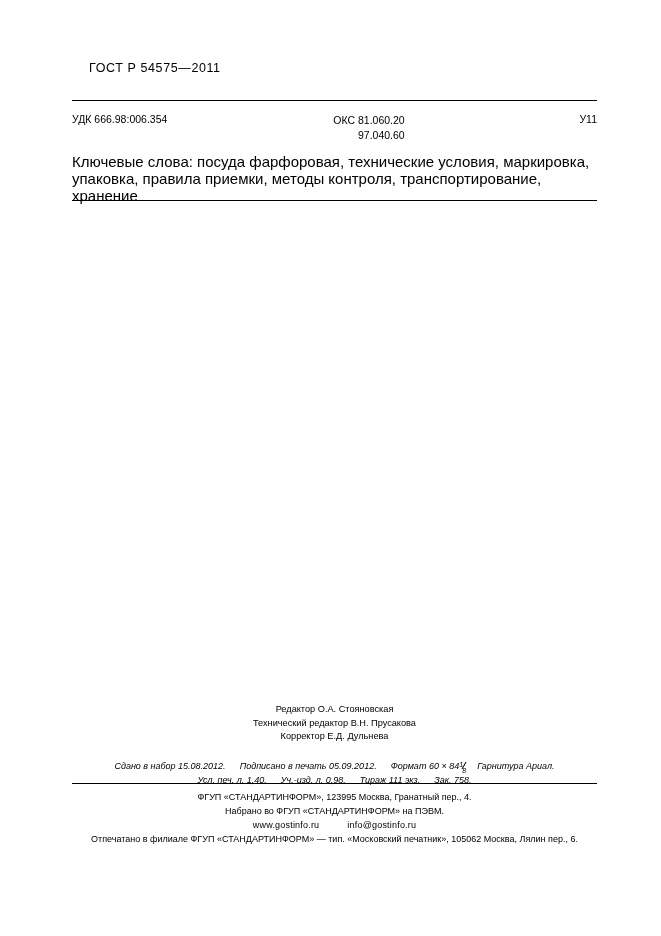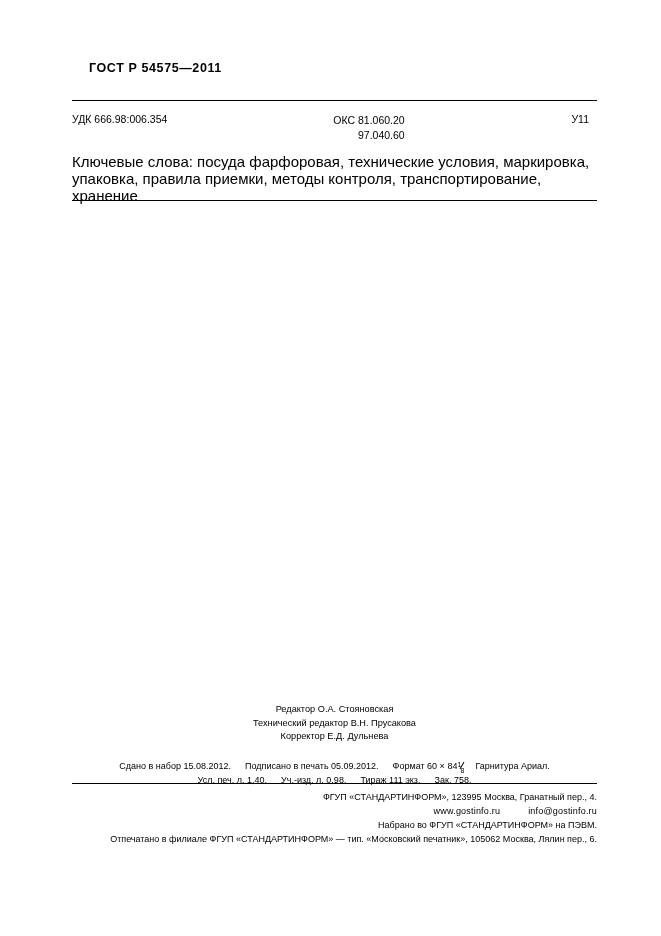--- a/index.html
+++ b/index.html
@@ -16,21 +16,21 @@
     width: 661px;
     height: 936px;
     background: #ffffff;
     overflow: hidden;
   }
   .doc-title {
     position: absolute;
     left: 65px;
     top: 61px;
     font-size: 12.5px;
-    font-weight: bold;
+    font-weight: normal;
     letter-spacing: 0.6px;
     padding-left: 24px;
   }
   .rule {
     position: absolute;
     left: 72px;
     width: 525px;
     height: 1px;
     background: #000000;
   }
@@ -62,21 +62,21 @@
     top: 0;
     text-align: right;
     line-height: 15px;
   }
   .oks-second {
     display: block;
     margin-left: 38px;
   }
   .group-code {
     position: absolute;
-    right: 8px;
+    right: 0;
     top: 0;
   }
   .keywords {
     position: absolute;
     left: 72px;
     top: 153px;
     width: 527px;
     font-size: 15px;
     line-height: 17px;
   }
@@ -92,20 +92,21 @@
   .credits .it {
   }
   .print-info {
     position: absolute;
     left: 72px;
     top: 760px;
     width: 525px;
     text-align: center;
     font-size: 9px;
     line-height: 13.5px;
+    font-style: italic;
   }
   .print-info .sp { display: inline-block; width: 14px; }
   .print-info .sp-sm { display: inline-block; width: 9px; }
   .frac {
     display: inline-block;
     position: relative;
     width: 9px;
     height: 10px;
     vertical-align: middle;
   }
@@ -128,21 +129,21 @@
     position: absolute;
     left: 3px;
     top: 2px;
     font-size: 7px;
   }
   .publisher {
     position: absolute;
     left: 72px;
     top: 790px;
     width: 525px;
-    text-align: right;
+    text-align: center;
     font-size: 9px;
     line-height: 14px;
   }
   .publisher .web {
     letter-spacing: 0.2px;
   }
   .publisher .gap { display: inline-block; width: 28px; }
   .nowrap { white-space: nowrap; }
 </style>
 </head>
@@ -179,20 +180,20 @@
     </div>
     <div>
       <span>Усл. печ. л. 1,40.</span><span class="sp"></span><span>Уч.-изд. л. 0,98.</span><span class="sp"></span><span>Тираж 111 экз.</span><span class="sp"></span><span>Зак.  758.</span>
     </div>
   </div>
 
   <div class="rule-footer"></div>
 
   <div class="publisher">
     <div>ФГУП «СТАНДАРТИНФОРМ», 123995 Москва, Гранатный пер., 4.</div>
+    <div>Набрано во ФГУП «СТАНДАРТИНФОРМ» на ПЭВМ.</div>
     <div>
       <span class="web">www.gostinfo.ru</span><span class="gap"></span><span class="web">info@gostinfo.ru</span>
     </div>
-    <div>Набрано во ФГУП «СТАНДАРТИНФОРМ» на ПЭВМ.</div>
     <div>Отпечатано в филиале ФГУП «СТАНДАРТИНФОРМ» — тип. «Московский печатник», 105062  Москва, Лялин пер., 6.</div>
   </div>
 
 </div>
 
 </body></html>

